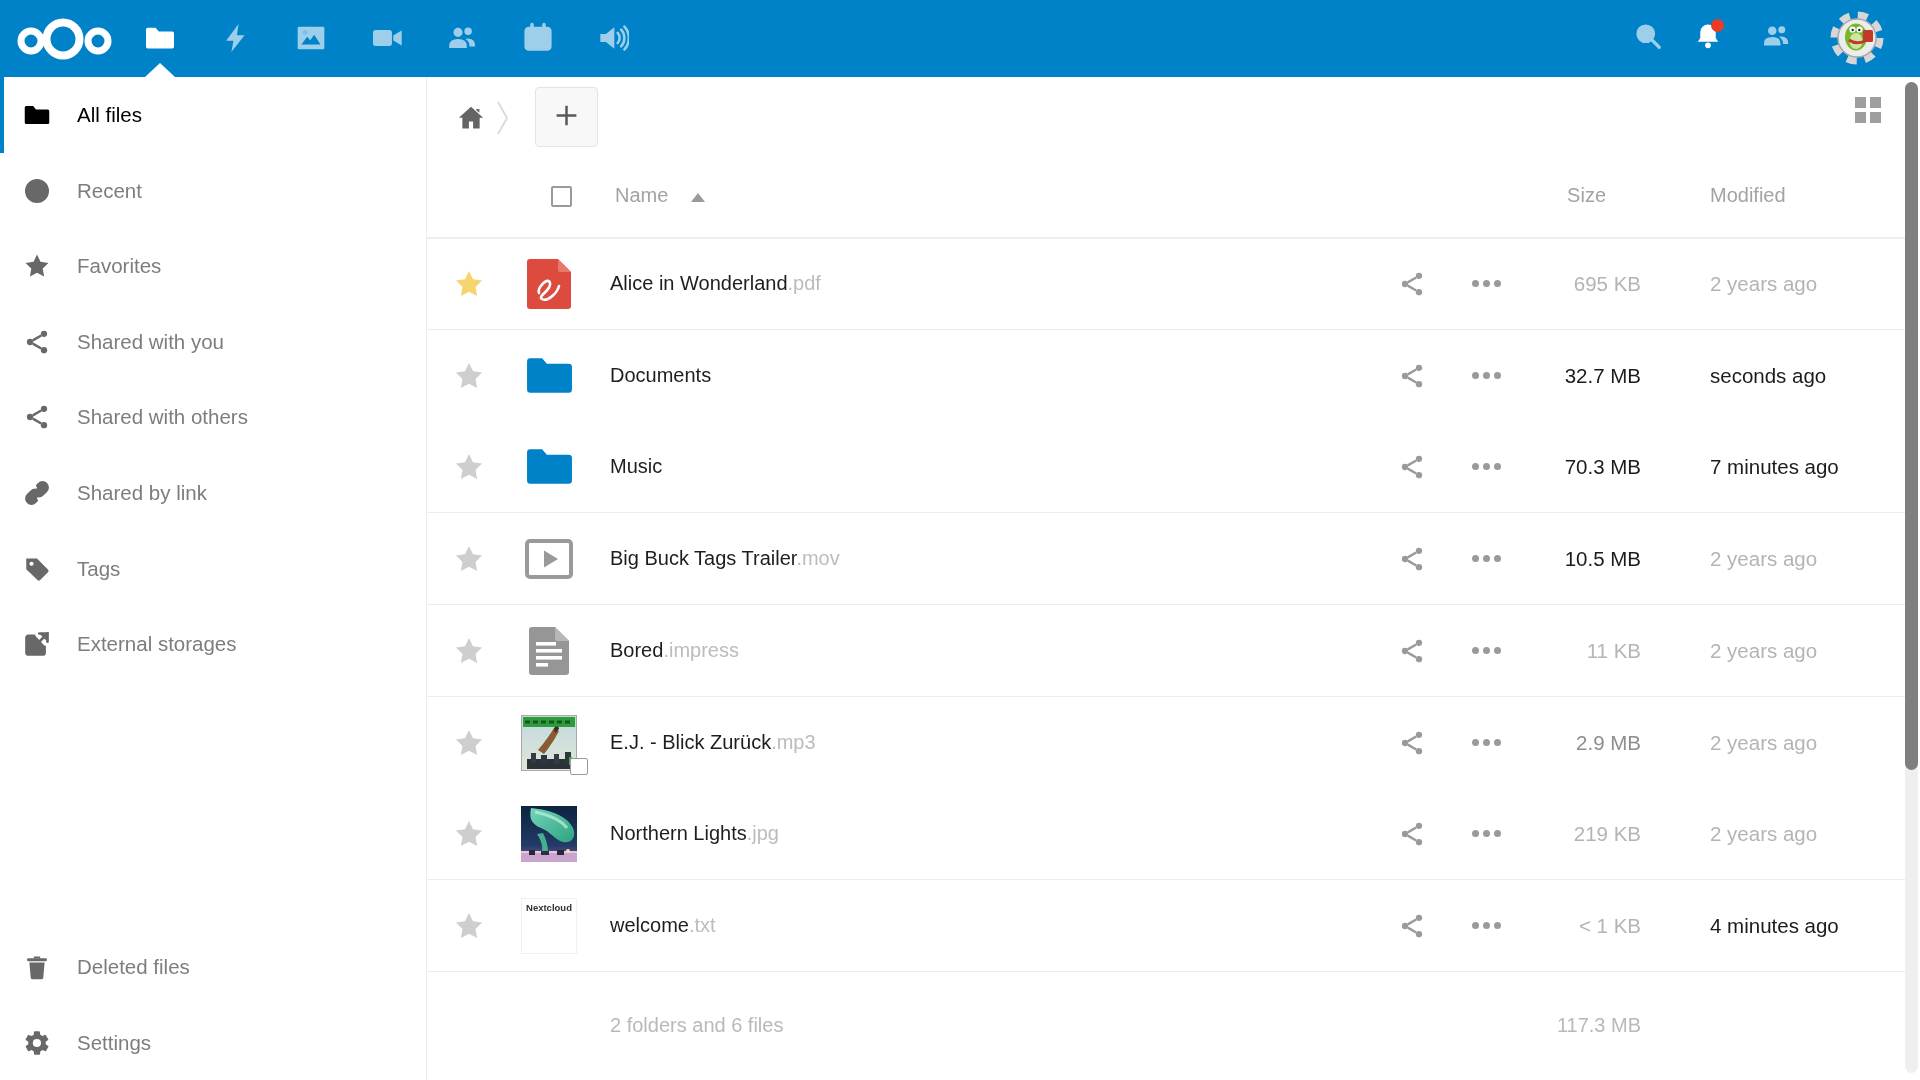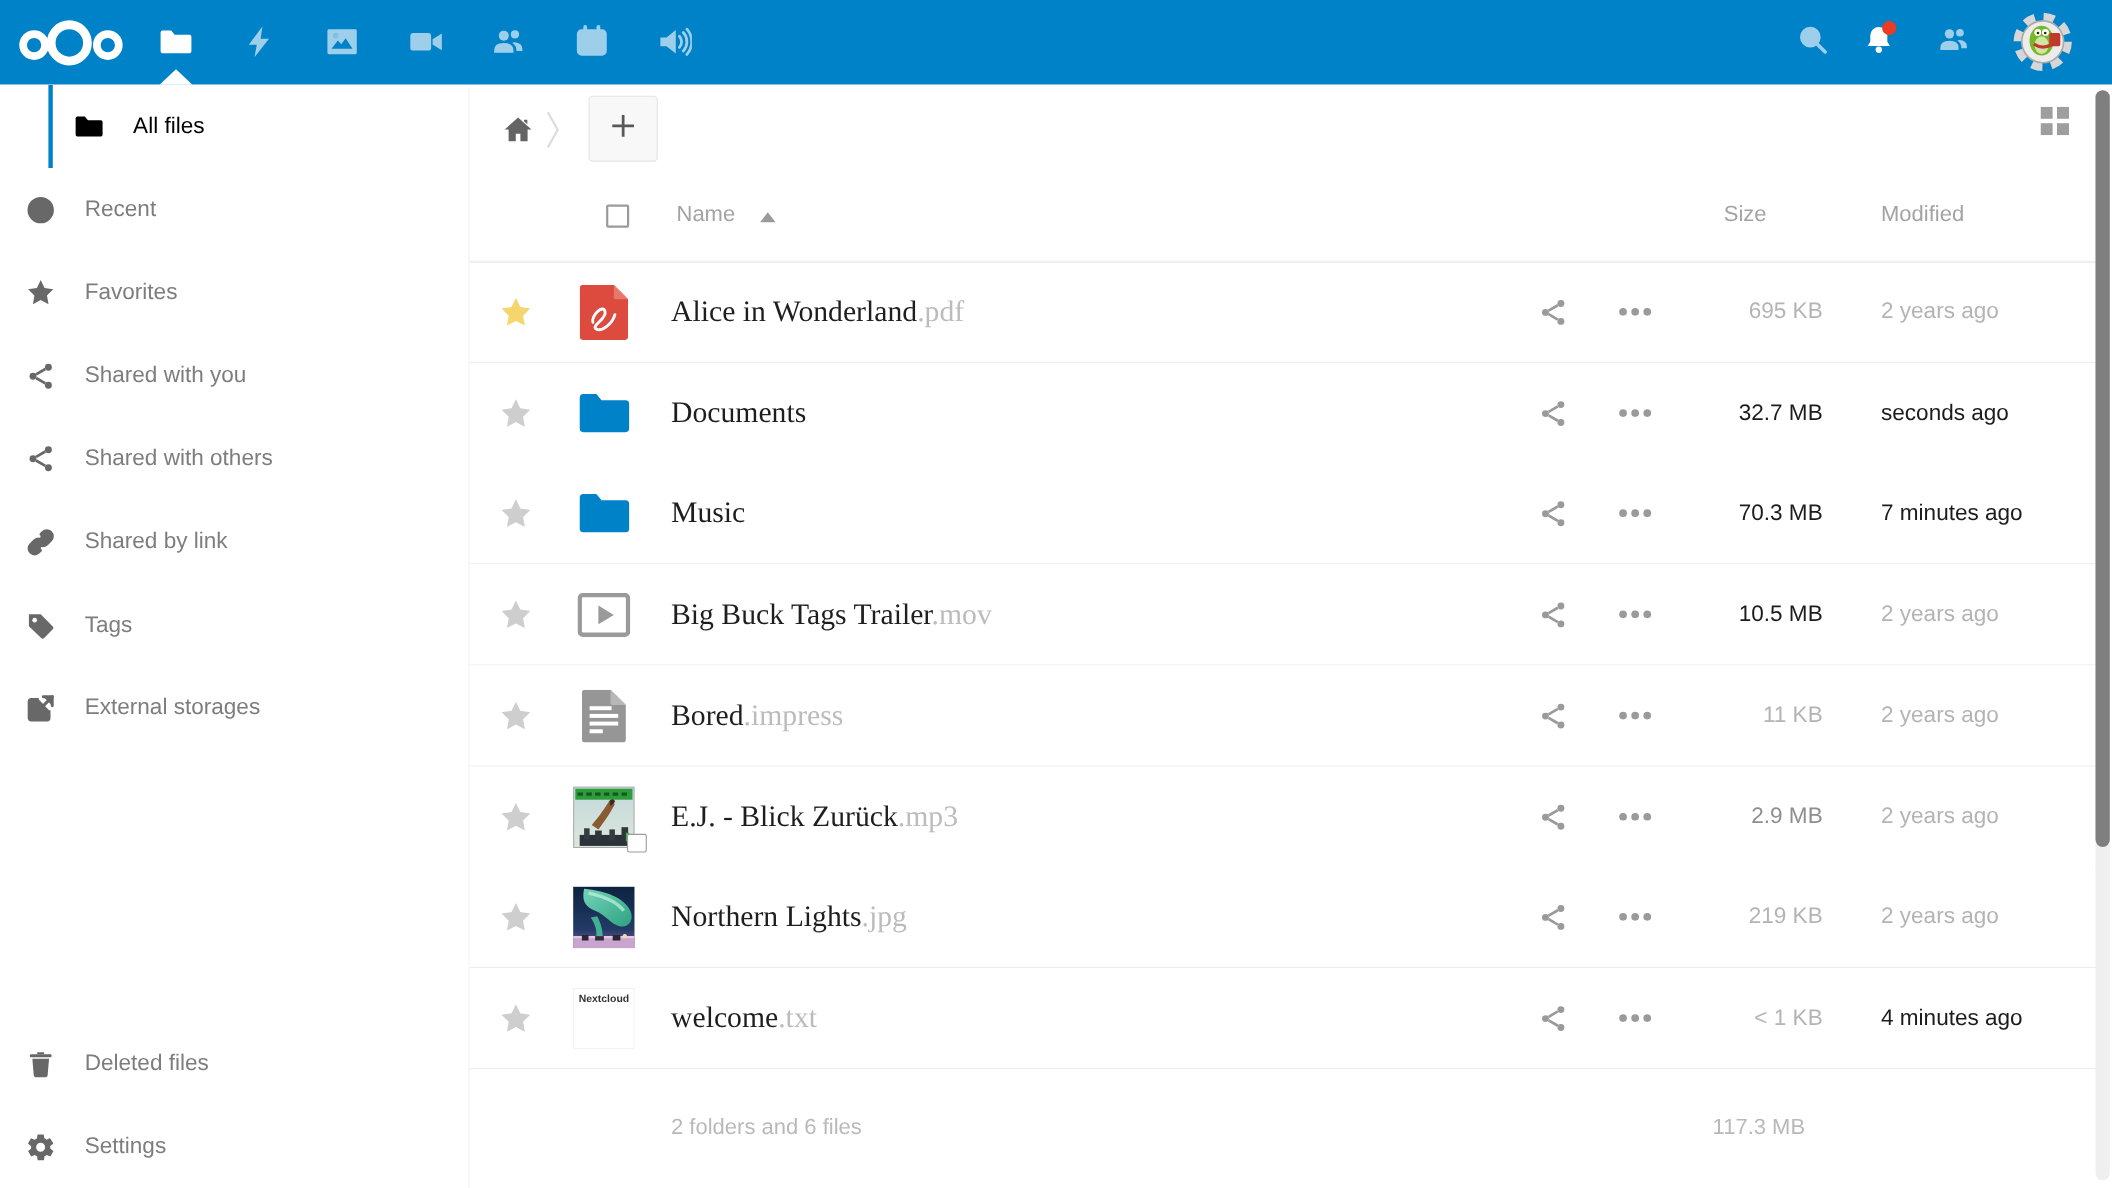--- a/index.html
+++ b/index.html
@@ -16,48 +16,48 @@
   .topright svg{width:30px;height:30px;color:#fff;fill:#fff;opacity:.62;}
   .topright.solid svg{opacity:1;}
   .notif-dot{position:absolute;right:6px;top:9px;width:13px;height:13px;border-radius:50%;background:#ea3b24;}
   .avatar{position:absolute;top:8px;width:58px;height:60px;display:flex;align-items:center;justify-content:center;cursor:pointer;}
   
   .sidebar{position:absolute;left:0;top:77px;width:427px;height:1003px;background:#fff;border-right:1px solid #ededed;box-sizing:border-box;}
   .nav-item{position:absolute;left:0;width:427px;height:76px;cursor:pointer;color:#7d7d7d;}
   .nav-item .nicon{position:absolute;left:23px;top:50%;margin-top:-14px;width:28px;height:28px;color:#686868;}
   .nav-item .nicon svg{width:28px;height:28px;fill:currentColor;color:inherit;}
   .nav-item .nlabel{position:absolute;left:77px;top:50%;transform:translateY(-52%);font-size:20.5px;}
-  .nav-item.active{color:#000;box-shadow:inset 4px 0 0 #0082c9;margin-left:44px;}
+  .nav-item.active{color:#000;box-shadow:inset 4px 0 0 #0082c9;}
   .nav-item.active .nicon{color:#000;}
   
   .content{position:absolute;left:427px;top:77px;width:1493px;height:1003px;background:#fff;}
   .home-btn{position:absolute;left:30px;top:26px;width:28px;height:30px;cursor:pointer;color:#646464;}
   .home-btn svg{width:28px;height:30px;fill:currentColor;}
   .crumb-sep{position:absolute;left:68px;top:21px;width:16px;height:40px;color:#dcdcdc;}
   .plus-btn{position:absolute;left:108px;top:10px;width:63px;height:60px;background:#f8f8f8;border:1px solid #e4e4e4;border-radius:4px;box-sizing:border-box;display:flex;align-items:center;justify-content:center;cursor:pointer;color:#585858;}
   .grid-toggle{position:absolute;left:1428px;top:20px;width:26px;height:26px;cursor:pointer;}
   .thead{position:absolute;left:0;top:83px;width:1479px;height:78px;border-bottom:1px solid #ededed;box-sizing:border-box;color:#a3a3a3;font-size:20px;}
   .sel-all{position:absolute;left:124px;top:26px;width:21px;height:21px;border:2px solid #9a9a9a;border-radius:2px;background:#fff;cursor:pointer;box-sizing:border-box;}
   .hdr-name{position:absolute;left:188px;top:24px;cursor:pointer;}
   .sort-tri{position:absolute;left:264px;top:33px;width:0;height:0;border-left:7px solid transparent;border-right:7px solid transparent;border-bottom:9px solid #9a9a9a;}
   .hdr-size{position:absolute;right:300px;top:24px;cursor:pointer;}
   .hdr-mod{position:absolute;left:1283px;top:24px;cursor:pointer;}
   
   .row{position:absolute;left:0;width:1479px;height:92px;border-bottom:1px solid #ededed;box-sizing:border-box;cursor:pointer;background:#fff;}
   .star{position:absolute;left:26px;top:50%;margin-top:-16px;width:32px;height:32px;color:#cecece;}
   .star svg{width:32px;height:32px;fill:currentColor;}
   .star.fav{color:#f5d66d;}
   .ficon{position:absolute;left:94px;top:50%;margin-top:-28px;width:56px;height:56px;display:flex;align-items:center;justify-content:center;}
-  .fname{position:absolute;left:183px;top:50%;transform:translateY(-52%);font-size:27px;color:#1e1e1e;white-space:nowrap;font-family:Liberation Serif, serif;}
+  .fname{position:absolute;left:183px;top:50%;transform:translateY(-52%);font-size:20px;color:#1e1e1e;white-space:nowrap;}
   .fname .ext{color:#bcbcbc;}
   .rshare{position:absolute;left:971px;top:50%;margin-top:-14px;width:28px;height:28px;color:#9a9a9a;}
   .rshare svg{width:28px;height:28px;fill:currentColor;}
   .rdots{position:absolute;left:1045px;top:50%;margin-top:-4px;display:flex;gap:4px;}
   .rdots i{width:7px;height:7px;border-radius:50%;background:#9a9a9a;}
-  .fsize{position:absolute;right:249px;top:50%;transform:translateY(-52%);font-size:20.5px;}
+  .fsize{position:absolute;right:265px;top:50%;transform:translateY(-52%);font-size:20.5px;}
   .fmod{position:absolute;left:1283px;top:50%;transform:translateY(-52%);font-size:20.5px;}
   .tone-dark{color:#1c1c1c;} .tone-medium{color:#8e8e8e;} .tone-light{color:#b4b4b4;}
   .thumb-cb{position:absolute;left:143px;top:50%;margin-top:15px;width:18px;height:17px;background:#fff;border:1.5px solid #9b9b9b;border-radius:2px;box-sizing:border-box;}
   
   .summary{position:absolute;left:0;top:895px;width:1479px;height:100px;color:#b9b9b9;font-size:20px;}
   .sum-files{position:absolute;left:183px;top:42px;}
   .sum-size{position:absolute;right:265px;top:42px;}
   
   .sb-track{position:absolute;left:1478px;top:5px;width:13px;height:991px;background:#efefef;border-radius:7px;}
   .sb-thumb{position:absolute;left:1478px;top:5px;width:13px;height:688px;background:#7f7f7f;border-radius:7px;cursor:pointer;}

